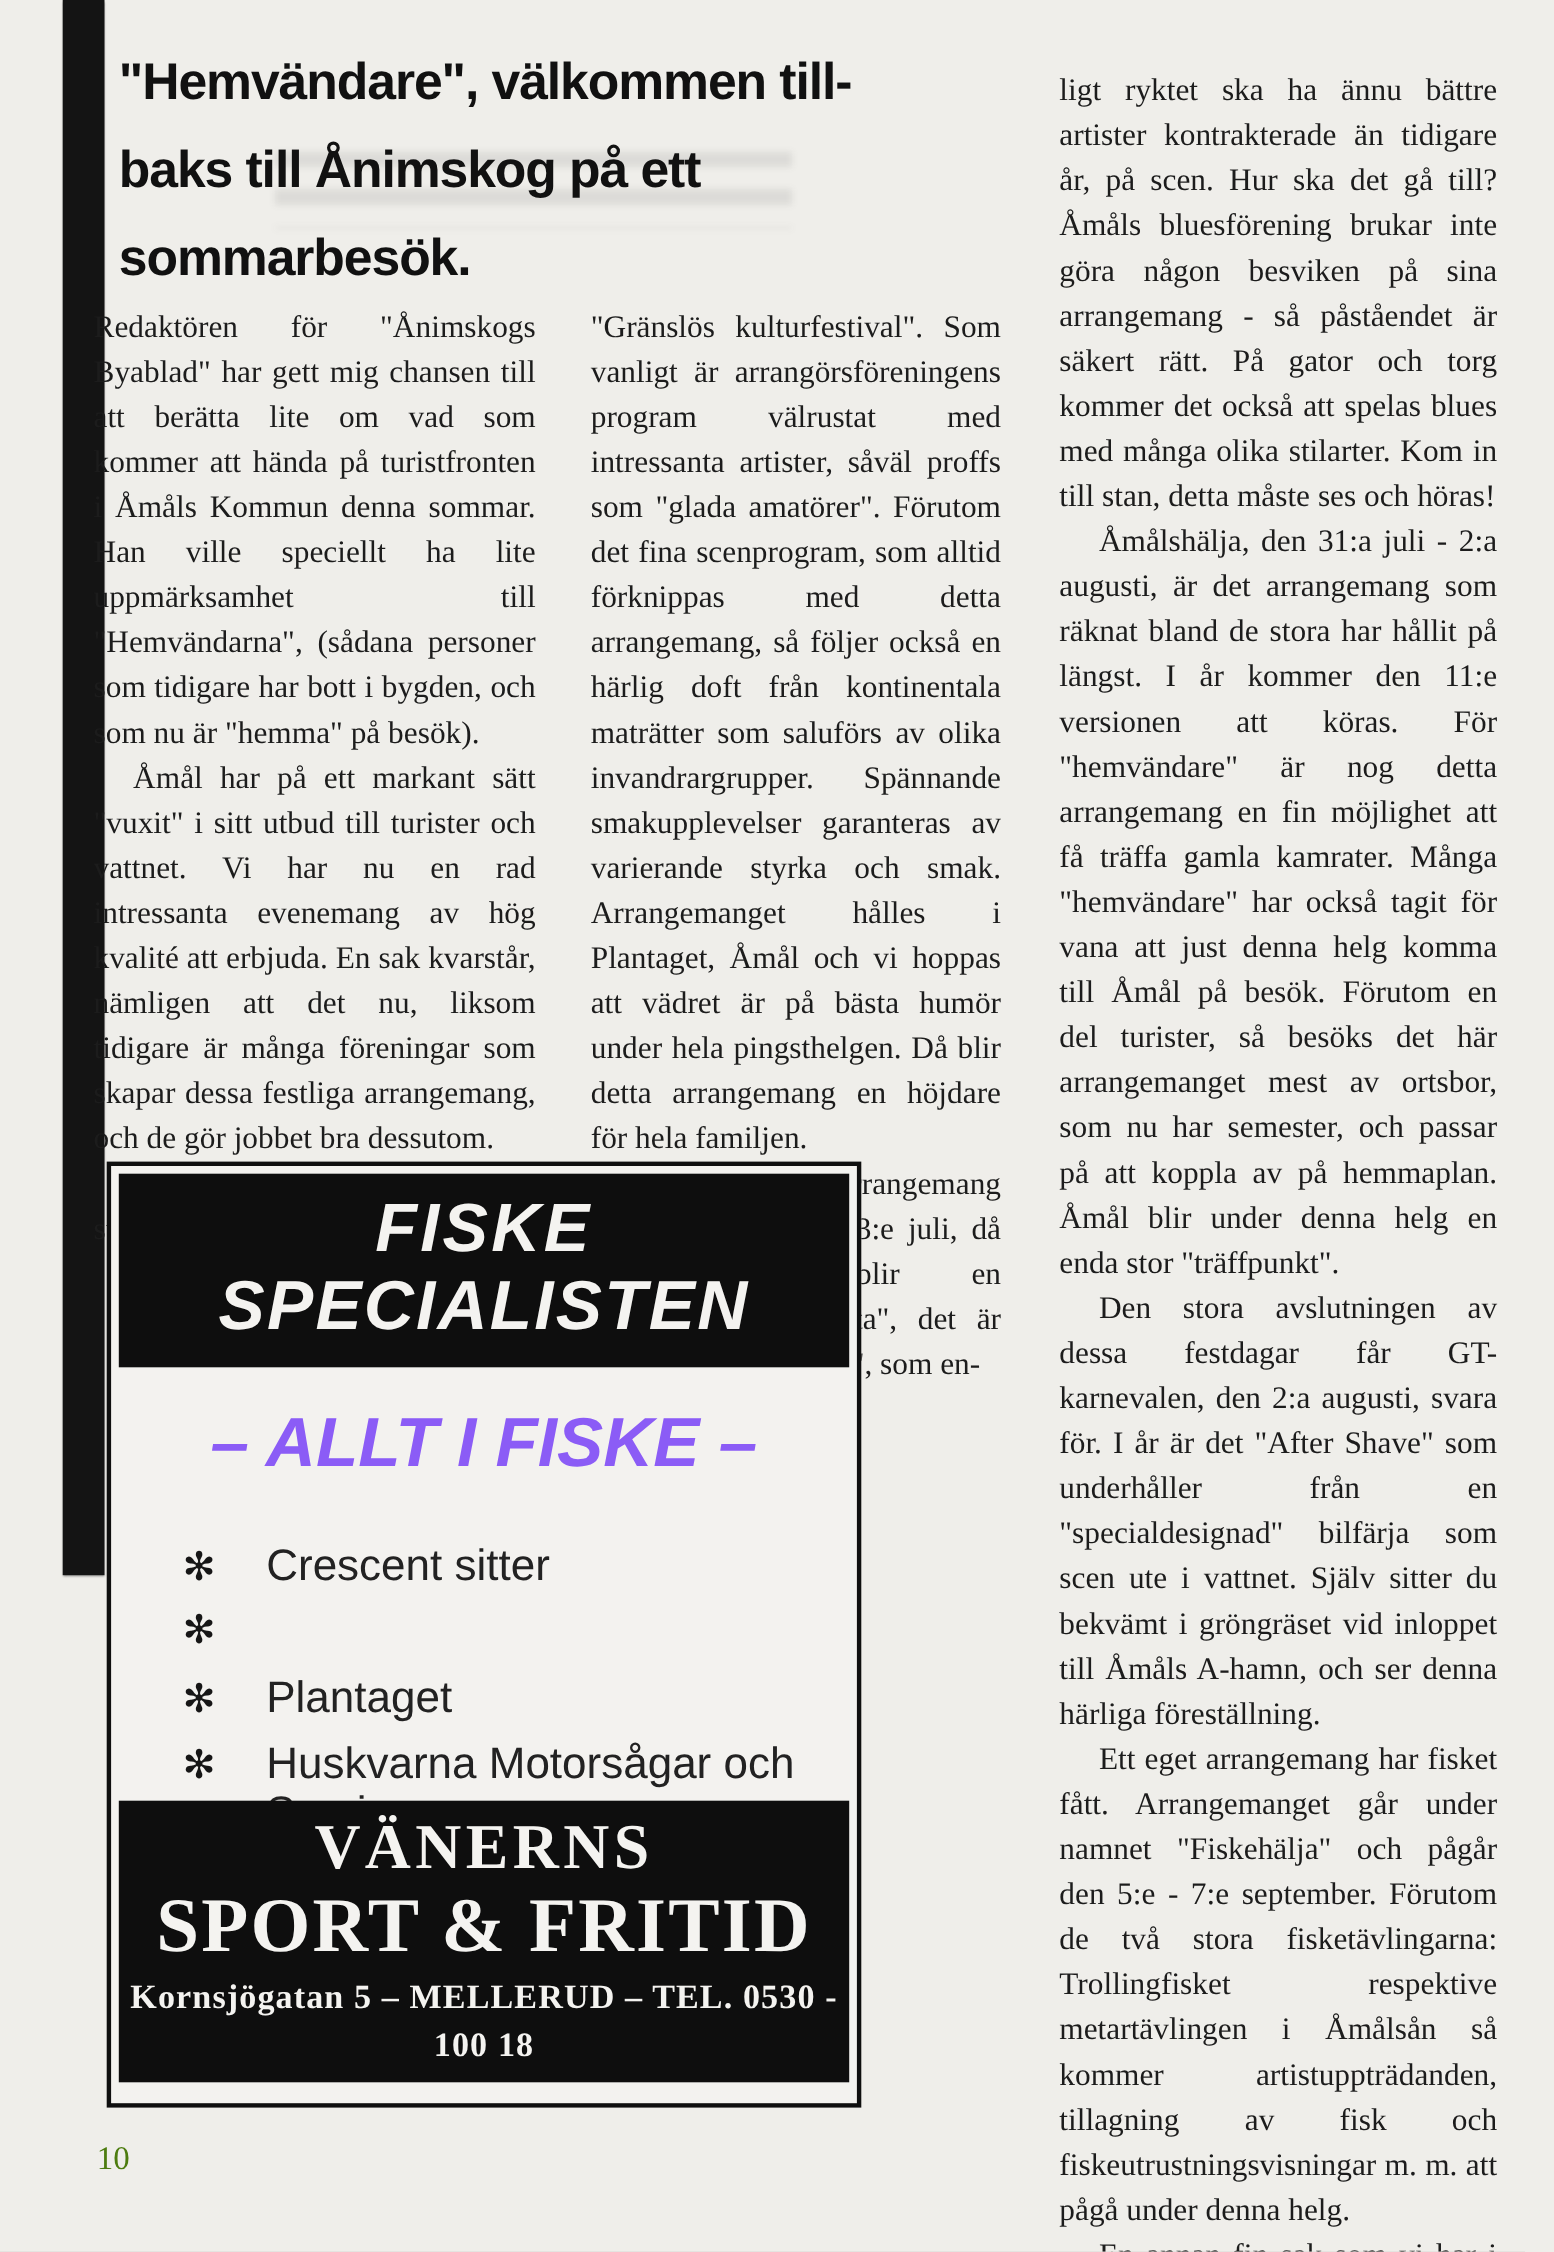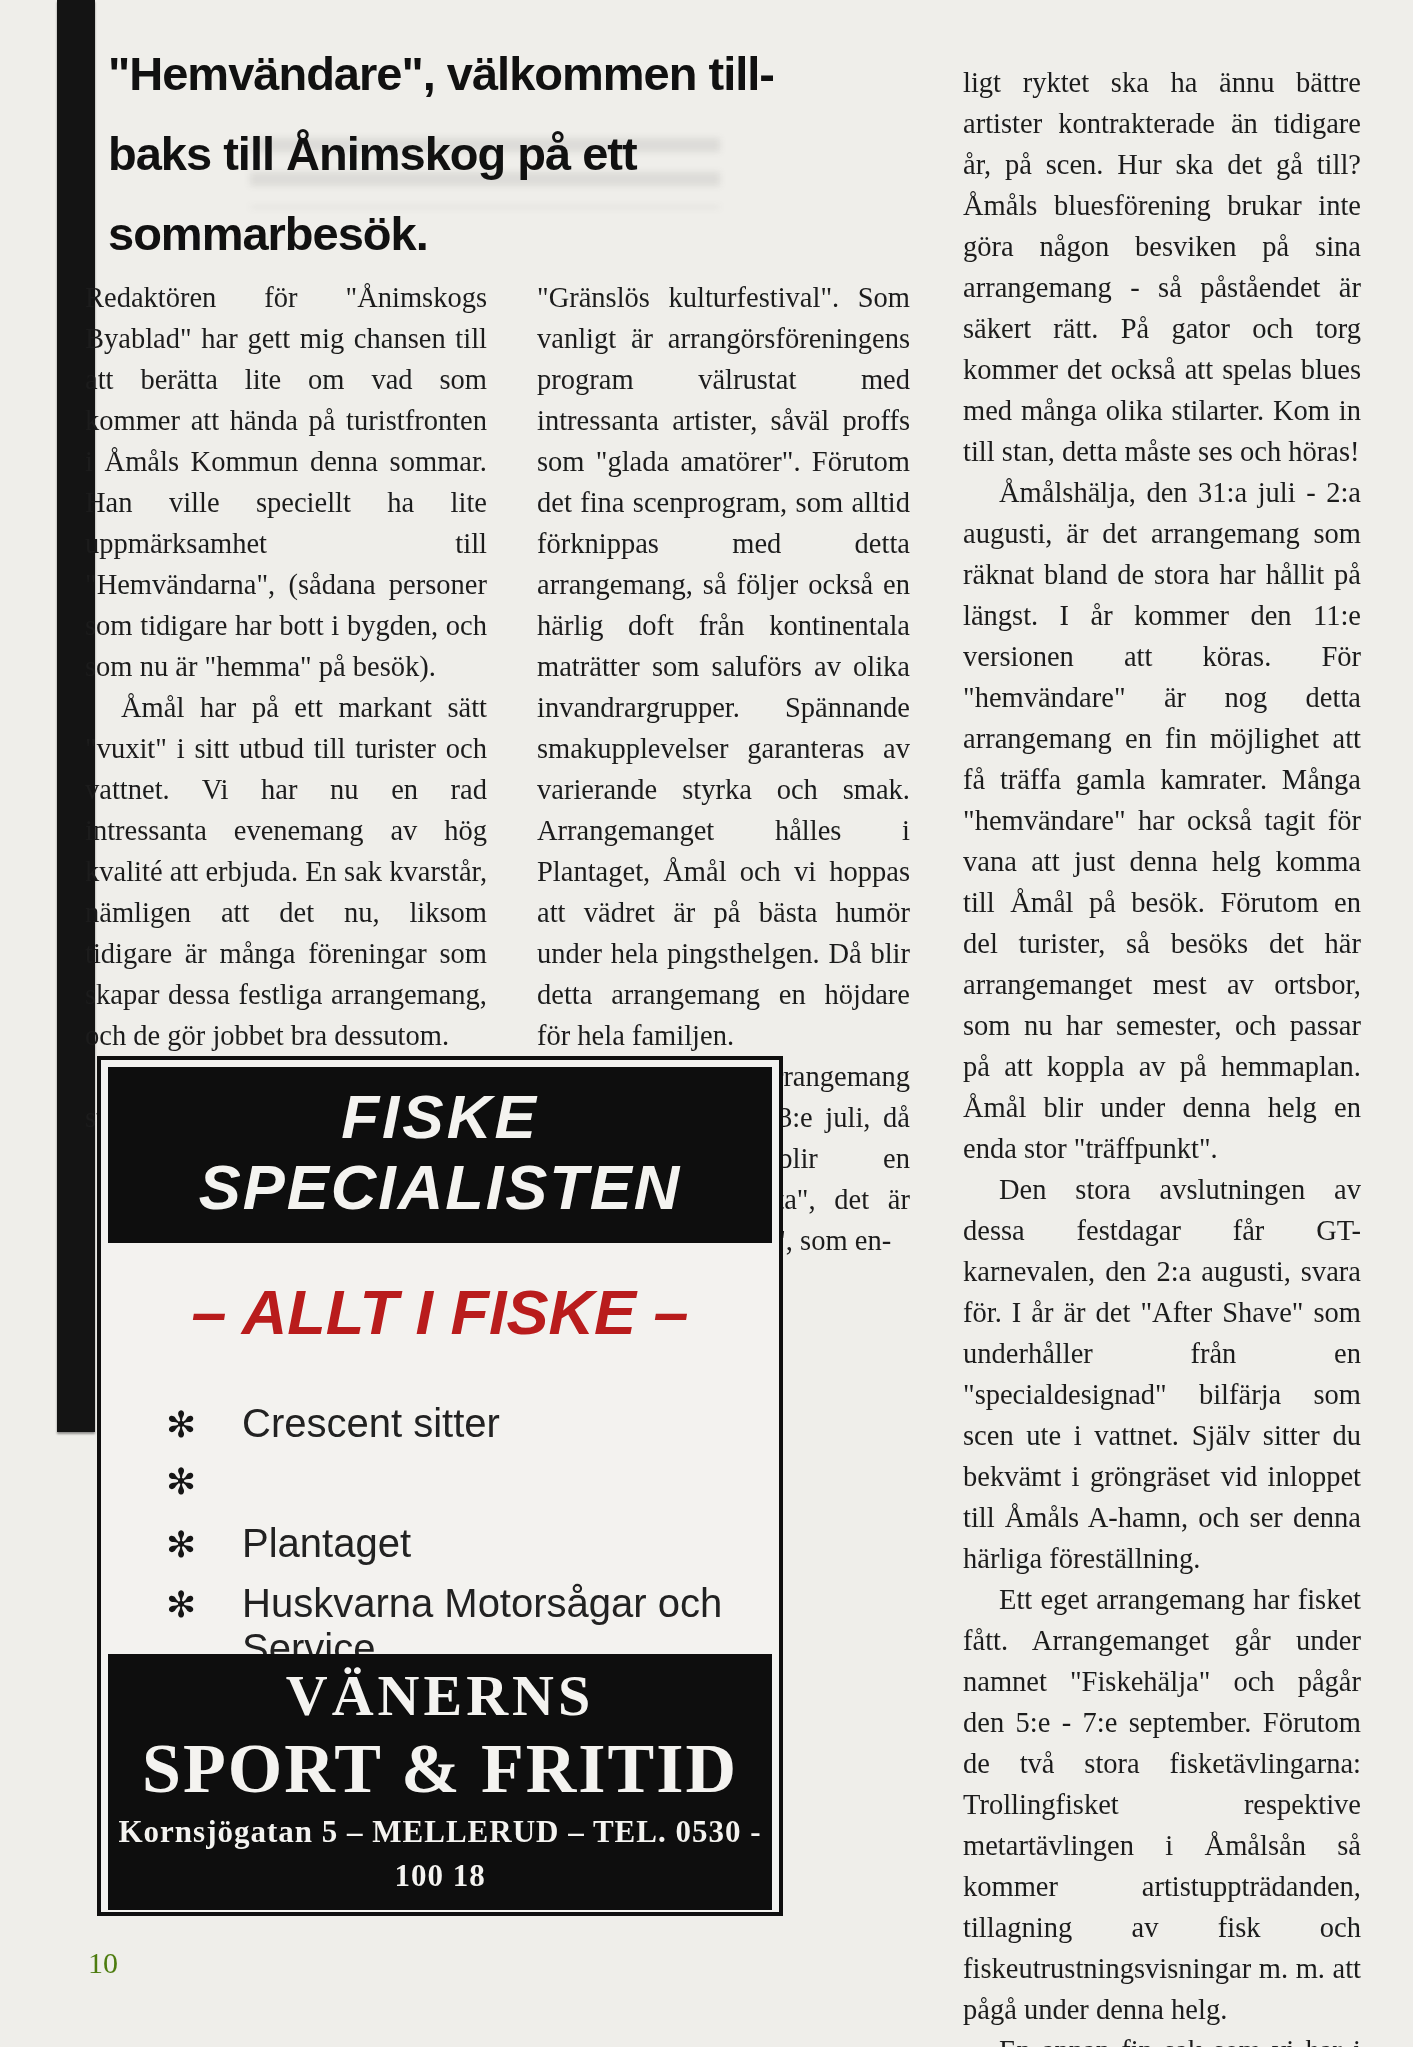--- a/index.html
+++ b/index.html
@@ -63,35 +63,35 @@
     font-family:"Liberation Sans", sans-serif;
     font-style:italic;font-weight:bold;
     font-size:63px;line-height:72px;letter-spacing:2px;
   }
   .ad-slogan{
     margin-top:34px;
     text-align:center;
     font-family:"Liberation Sans", sans-serif;
     font-style:italic;font-weight:bold;
     font-size:63px;line-height:70px;
-    color:#b91c1c;letter-spacing:0px;
+    color:#8b5cf6;letter-spacing:0px;
   }
   .ad-list{
     margin:54px 0 0 58px;
     font-family:"Liberation Sans", sans-serif;
     font-size:40px;
     color:#222;
   }
   .ad-item{display:flex;align-items:baseline;height:60px;}
   .ad-bullet{
     width:76px;flex:0 0 76px;
     font-size:36px;color:#161616;
   }
   .ad-band-bottom{
-    position:absolute;left:7px;right:7px;bottom:2px;
+    position:absolute;left:7px;right:7px;bottom:19px;
     padding:10px 0 12px 0;
     font-family:"Liberation Serif", serif;
   }
   .ad-foot-line1{
     font-weight:bold;font-size:58px;line-height:64px;letter-spacing:4px;
   }
   .ad-foot-line2{
     font-weight:bold;font-size:70px;line-height:82px;letter-spacing:2px;
   }
   .ad-foot-address{

